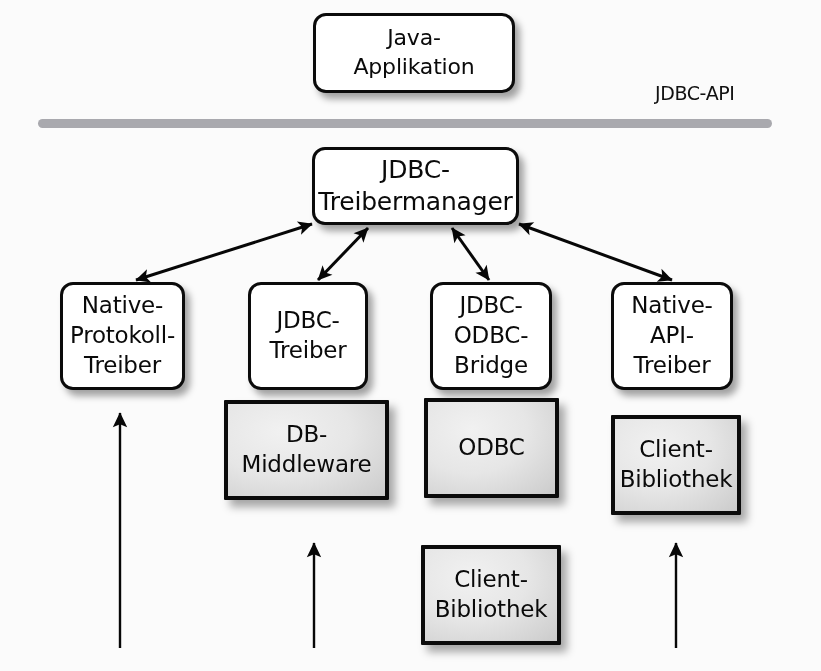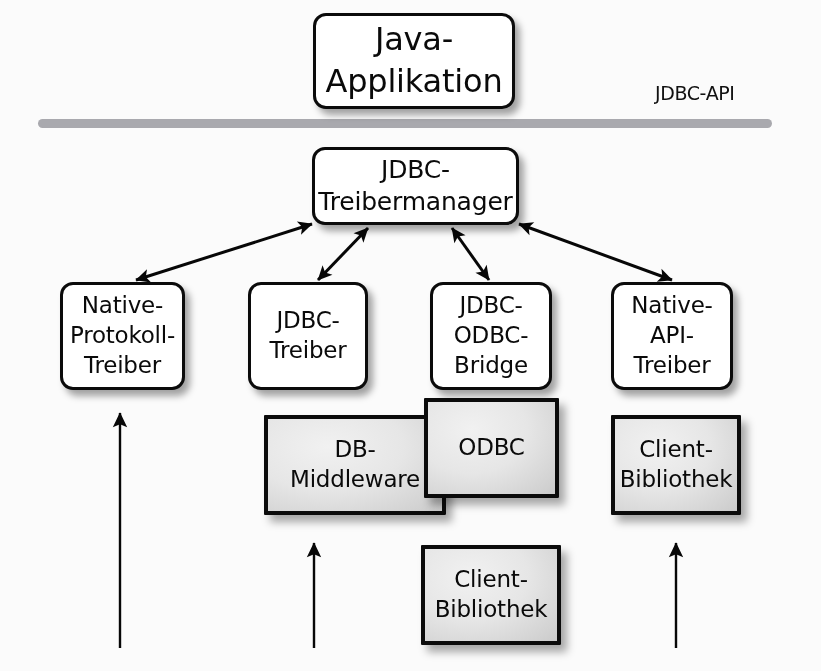--- a/index.html
+++ b/index.html
@@ -120,21 +120,21 @@
       <line x1="452" y1="228" x2="489" y2="280" stroke-width="3" marker-start="url(#ah)" marker-end="url(#ah)"></line>
 
       <line x1="519" y1="224" x2="672" y2="280" stroke-width="3" marker-start="url(#ah)" marker-end="url(#ah)"></line>
 
       <line x1="120" y1="648" x2="120" y2="413" stroke-width="2.4" marker-end="url(#ahv)"></line>
       <line x1="314" y1="648" x2="314" y2="543" stroke-width="2.4" marker-end="url(#ahv)"></line>
       <line x1="676" y1="648" x2="676" y2="543" stroke-width="2.4" marker-end="url(#ahv)"></line>
     </g>
   </svg>
 
-  <div class="node box-white" style="left:313px; top:13px; width:202px; height:96px; font-size:32px;">
+  <div class="node box-white" style="left:313px; top:13px; width:202px; height:80px; font-size:22px;">
     <div>
       <span class="lbl">Java-</span>
       <span class="lbl">Applikation</span>
     </div>
   </div>
 
   <div class="node box-white" style="left:312px; top:147px; width:207px; height:78px; font-size:25px;">
     <div>
       <span class="lbl">JDBC-</span>
       <span class="lbl">Treibermanager</span>
@@ -165,21 +165,21 @@
   </div>
 
   <div class="node box-white" style="left:611px; top:282px; width:122px; height:108px; font-size:23px;">
     <div>
       <span class="lbl">Native-</span>
       <span class="lbl">API-</span>
       <span class="lbl">Treiber</span>
     </div>
   </div>
 
-  <div class="node box-gray" style="left:224px; top:415px; width:182px; height:100px; font-size:23px;margin-left:40px;">
+  <div class="node box-gray" style="left:224px; top:400px; width:165px; height:100px; font-size:23px;">
     <div>
       <span class="lbl">DB-</span>
       <span class="lbl">Middleware</span>
     </div>
   </div>
 
   <div class="node box-gray" style="left:424px; top:398px; width:135px; height:100px; font-size:23px;">
     <div>
       <span class="lbl">ODBC</span>
     </div>

